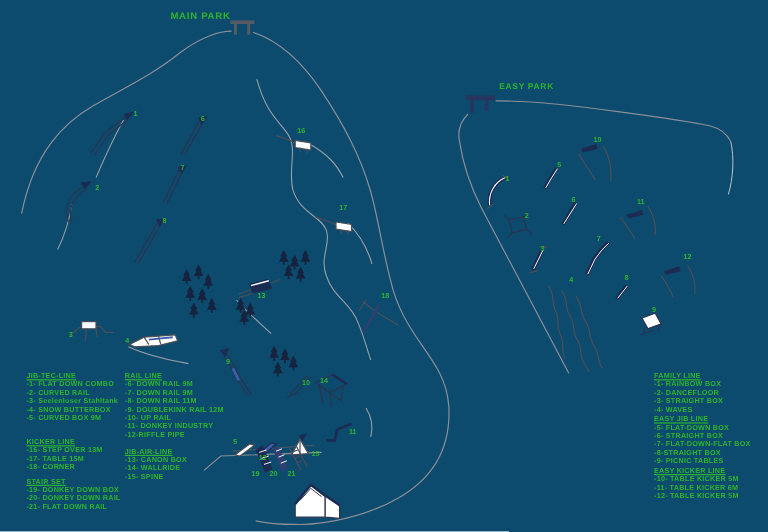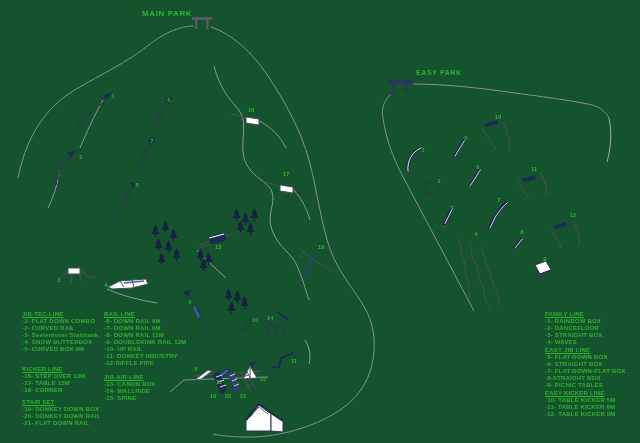--- a/index.html
+++ b/index.html
@@ -1,17 +1,17 @@
 <!DOCTYPE html>
 <html><head>
 <meta charset="utf-8">
 <style>
   html,body{margin:0;padding:0;background:#ffffff;}
   #stage{
-    position:relative;width:640px;height:443px;background:#14532d;overflow:hidden;
+    position:relative;width:640px;height:443px;background:#0c4a6e;overflow:hidden;
     font-family:"Liberation Sans", sans-serif;
   }
   #sketch{position:absolute;left:0;top:0;}
   .park-title{
     position:absolute;color:#2cb42c;font-weight:bold;font-size:8px;letter-spacing:.6px;
     white-space:nowrap;
   }
   .marker{
     position:absolute;color:#2cb42c;font-weight:bold;font-size:6px;line-height:6px;
     transform:translate(-50%,-50%);white-space:nowrap;

